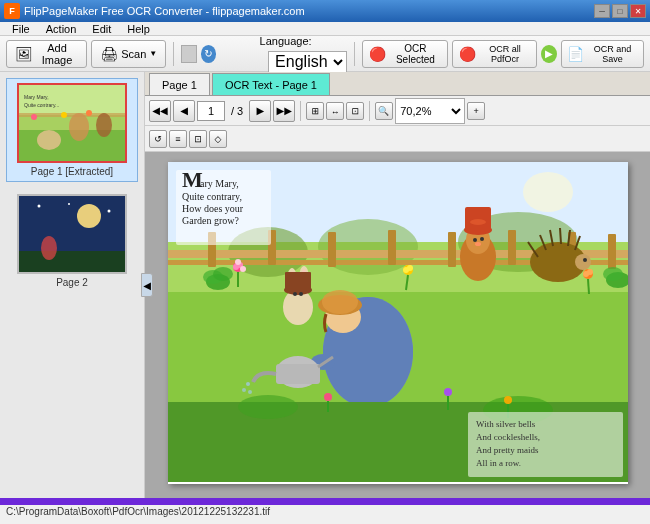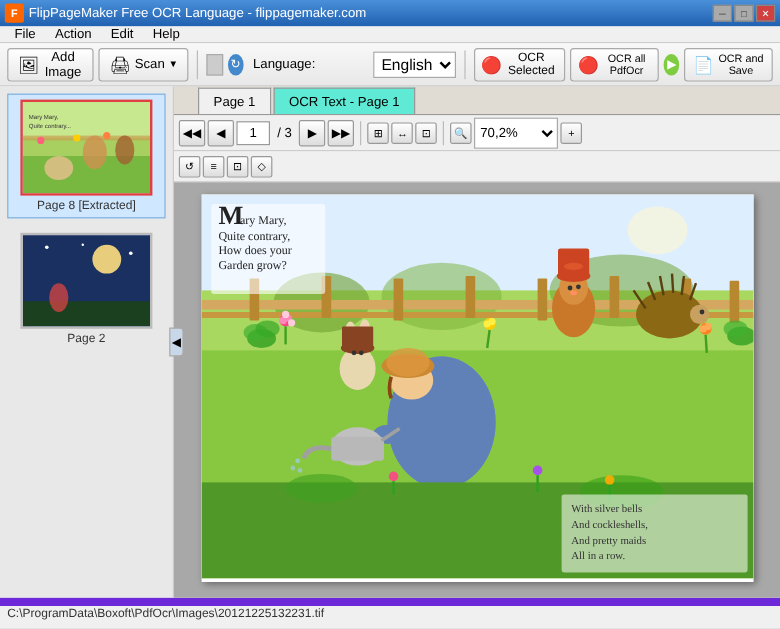--- a/index.html
+++ b/index.html
@@ -66,25 +66,25 @@
       border-radius: 3px;
       cursor: pointer;
       font-size: 11px;
       height: 28px;
     }
     .toolbar-separator { width: 1px; height: 24px; background: #bbb; margin: 0 3px; }
     .toolbar-icon { width: 18px; height: 18px; display: flex; align-items: center; justify-content: center; font-size: 14px; }
 
     
     .lang-area {
-      display: flex; align-items: center; gap: 4px; margin-left: 4px;
+      display: flex; align-items: center; gap: 4px; margin-left: 4px; flex-direction: column;
     }
     .lang-label { font-size: 11px; }
     .lang-select {
-      height: 22px; font-size: 13px; border: 1px solid #aaa; background: white;
+      height: 22px; font-size: 16px; border: 1px solid #aaa; background: white;
       padding: 0 2px;
       margin-left: 44px;
     }
 
     
     .ocr-btn {
       display: flex; align-items: center; gap: 3px;
       padding: 3px 6px;
       background: linear-gradient(to bottom, #fff, #e8e8e8);
       border: 1px solid #aaa;
@@ -164,21 +164,21 @@
       background: #d4d0c8;
     }
 
     
     #tab-bar {
       display: flex;
       align-items: flex-end;
       background: #e0dcd4;
       border-bottom: 1px solid #999;
       height: 24px;
-      padding-left: 20px;
+      padding-left: 4px;
     }
     .tab {
       padding: 3px 12px;
       background: #5eead4;
       border: 1px solid #999;
       border-bottom: none;
       cursor: pointer;
       font-size: 11px;
       height: 22px;
       display: flex;
@@ -286,21 +286,21 @@
     
     #main-container {
       position: relative;
     }
   </style>
 </head>
 <body>
 
 <div id="titlebar">
   <div class="app-icon">F</div>
-  <span class="title-text">FlipPageMaker Free OCR Language - flippagemaker.com</span>
+  <span class="title-text">FlipPageMaker Free OCR Converter - flippagemaker.com</span>
   <div class="win-controls">
     <div class="win-btn">─</div>
     <div class="win-btn">□</div>
     <div class="win-btn close">✕</div>
   </div>
 </div>
 
 <div id="menubar">
   <span class="menu-item">File</span>
   <span class="menu-item">Action</span>
@@ -365,21 +365,21 @@
 
               <circle cx="15" cy="32" r="3" fill="#ff6080"></circle>
               <circle cx="45" cy="30" r="3" fill="#ffcc00"></circle>
               <circle cx="70" cy="28" r="3" fill="#ff8040"></circle>
 
               <text x="5" y="14" font-size="5" fill="#333">Mary Mary,</text>
               <text x="5" y="22" font-size="5" fill="#333">Quite contrary...</text>
             </svg>
           </div>
         </div>
-        <span class="thumb-label">Page 8 [Extracted]</span>
+        <span class="thumb-label">Page 1 [Extracted]</span>
       </div>
 
       <div class="page-thumb">
         <div class="thumb-img">
           <div class="thumb2 thumb-art">
             <svg width="106" height="76" xmlns="http://www.w3.org/2000/svg">
               <rect width="106" height="76" fill="#1a3060"></rect>
 
               <circle cx="70" cy="20" r="12" fill="#ffe080" opacity="0.9"></circle>
 

